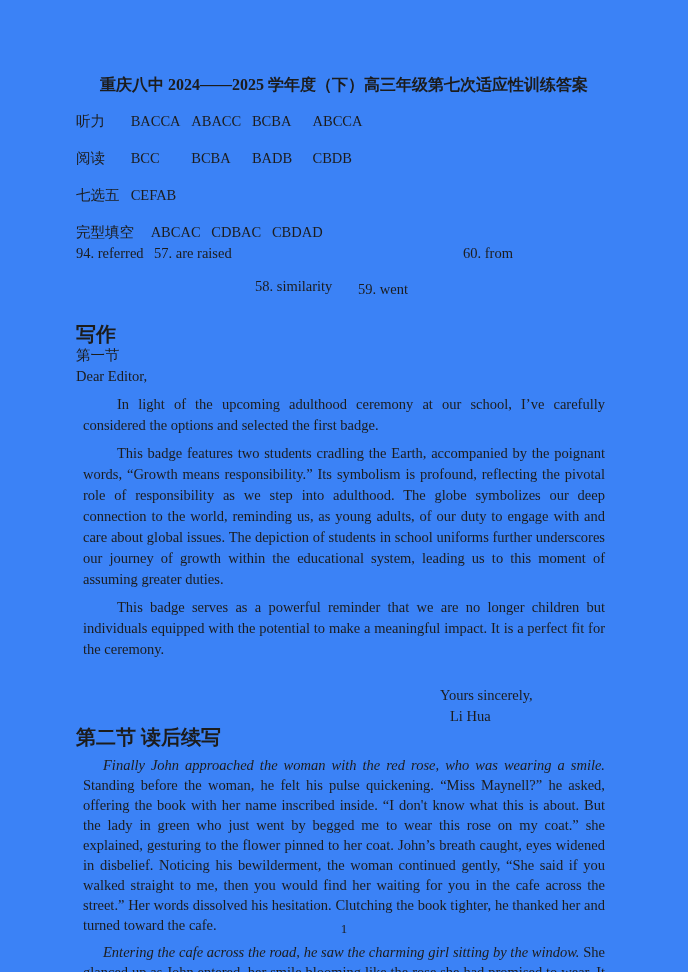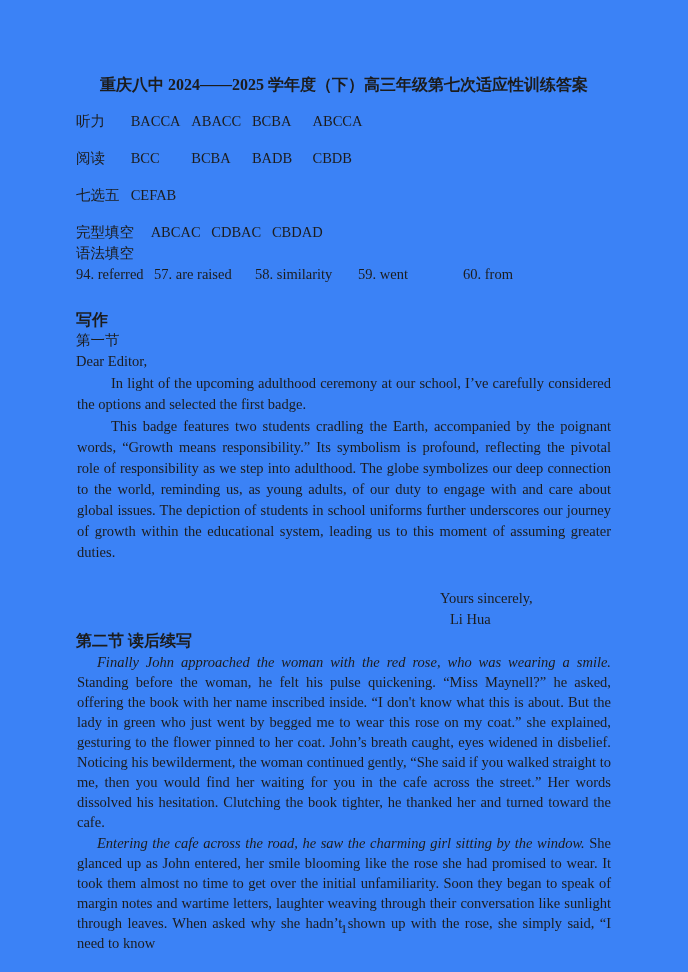--- a/index.html
+++ b/index.html
@@ -23,27 +23,27 @@
     line-height: 21px;
     white-space: nowrap;
   }
   .ans-row { line-height: 21px; white-space: nowrap; }
   .ans-label { display: inline-block; width: 51px; }
   .ans-label.wide { width: 71px; }
   .ans-group { display: inline-block; min-width: 57px; margin-top: 16px; }
   .gram-row { display: flex; line-height: 21px; }
   .gram-cell-1 { width: 78px; }
   .gram-cell-2 { width: 101px; }
-  .gram-cell-3 { width: 103px; }
-  .gram-cell-4 { width: 105px; }
+  .gram-cell-3 { width: 103px; margin-top: 33px; }
+  .gram-cell-4 { width: 105px; margin-top: 36px; }
   .gram-cell-5 { flex: 1; }
   .spacer { height: 24px; }
-  .sec-heading { font-weight: 700; font-size: 16px; line-height: 21px; }
+  .sec-heading { font-weight: 700; font-size: 20px; line-height: 21px; }
   .plain-line { line-height: 21px; }
-  p { margin: 1px; }
+  p { margin: 7px; }
   .essay-p { text-align: justify; text-indent: 34px; line-height: 21px; }
   .cont-p  { text-align: justify; text-indent: 20px; line-height: 20px; }
   .closing   { margin-top: 25px; padding-left: 364px; line-height: 21px; }
   .signature { padding-left: 374px; line-height: 21px; }
   .page-number {
     position: absolute;
     left: 0; right: 0;
     bottom: 36px;
     text-align: center;
     font-size: 13px;
@@ -79,41 +79,39 @@
     <span class="ans-group">CEFAB</span>
   </div>
 
   <div class="ans-row">
     <span class="ans-label wide">完型填空</span>
     <span class="ans-group">ABCAC</span>
     <span class="ans-group">CDBAC</span>
     <span class="ans-group">CBDAD</span>
   </div>
 
-  <div class="ans-row">
-    <span class="ans-label wide">语法填空</span>
-  </div>
 
   <div class="gram-row">
     <span class="gram-cell-1">94. referred</span>
     <span class="gram-cell-2">57. are raised</span>
     <span class="gram-cell-3">58. similarity</span>
     <span class="gram-cell-4">59. went</span>
     <span class="gram-cell-5">60. from</span>
   </div>
 
 
   <div class="spacer"></div>
 
   <div class="sec-heading">写作</div>
   <div class="plain-line">第一节</div>
   <div class="plain-line">Dear Editor,</div>
 
   <p class="essay-p">In light of the upcoming adulthood ceremony at our school, I’ve carefully considered the options and selected the first badge.</p>
   <p class="essay-p">This badge features two students cradling the Earth, accompanied by the poignant words, “Growth means responsibility.” Its symbolism is profound, reflecting the pivotal role of responsibility as we step into adulthood. The globe symbolizes our deep connection to the world, reminding us, as young adults, of our duty to engage with and care about global issues. The depiction of students in school uniforms further underscores our journey of growth within the educational system, leading us to this moment of assuming greater duties.</p>
+  <p class="essay-p">This badge serves as a powerful reminder that we are no longer children but individuals equipped with the potential to make a meaningful impact. It is a perfect fit for the ceremony.</p>
 
   <div class="closing">Yours sincerely,</div>
   <div class="signature">Li Hua</div>
 
   <div class="sec-heading">第二节 读后续写</div>
 
   <p class="cont-p"><em>Finally John approached the woman with the red rose, who was wearing a smile.</em><span> Standing before the woman, he felt his pulse quickening. “Miss Maynell?” he asked, offering the book with her name inscribed inside. “I don't know what this is about. But the lady in green who just went by begged me to wear this rose on my coat.” she explained, gesturing to the flower pinned to her coat. John’s breath caught, eyes widened in disbelief. Noticing his bewilderment, the woman continued gently, “She said if you walked straight to me, then you would find her waiting for you in the cafe across the street.” Her words dissolved his hesitation. Clutching the book tighter, he thanked her and turned toward the cafe.</span></p>
 
   <p class="cont-p"><em>Entering the cafe across the road, he saw the charming girl sitting by the window.</em><span> She glanced up as John entered, her smile blooming like the rose she had promised to wear. It took them almost no time to get over the initial unfamiliarity. Soon they began to speak of margin notes and wartime letters, laughter weaving through their conversation like sunlight through leaves. When asked why she hadn’t shown up with the rose, she simply said, “I need to know</span></p>
 

